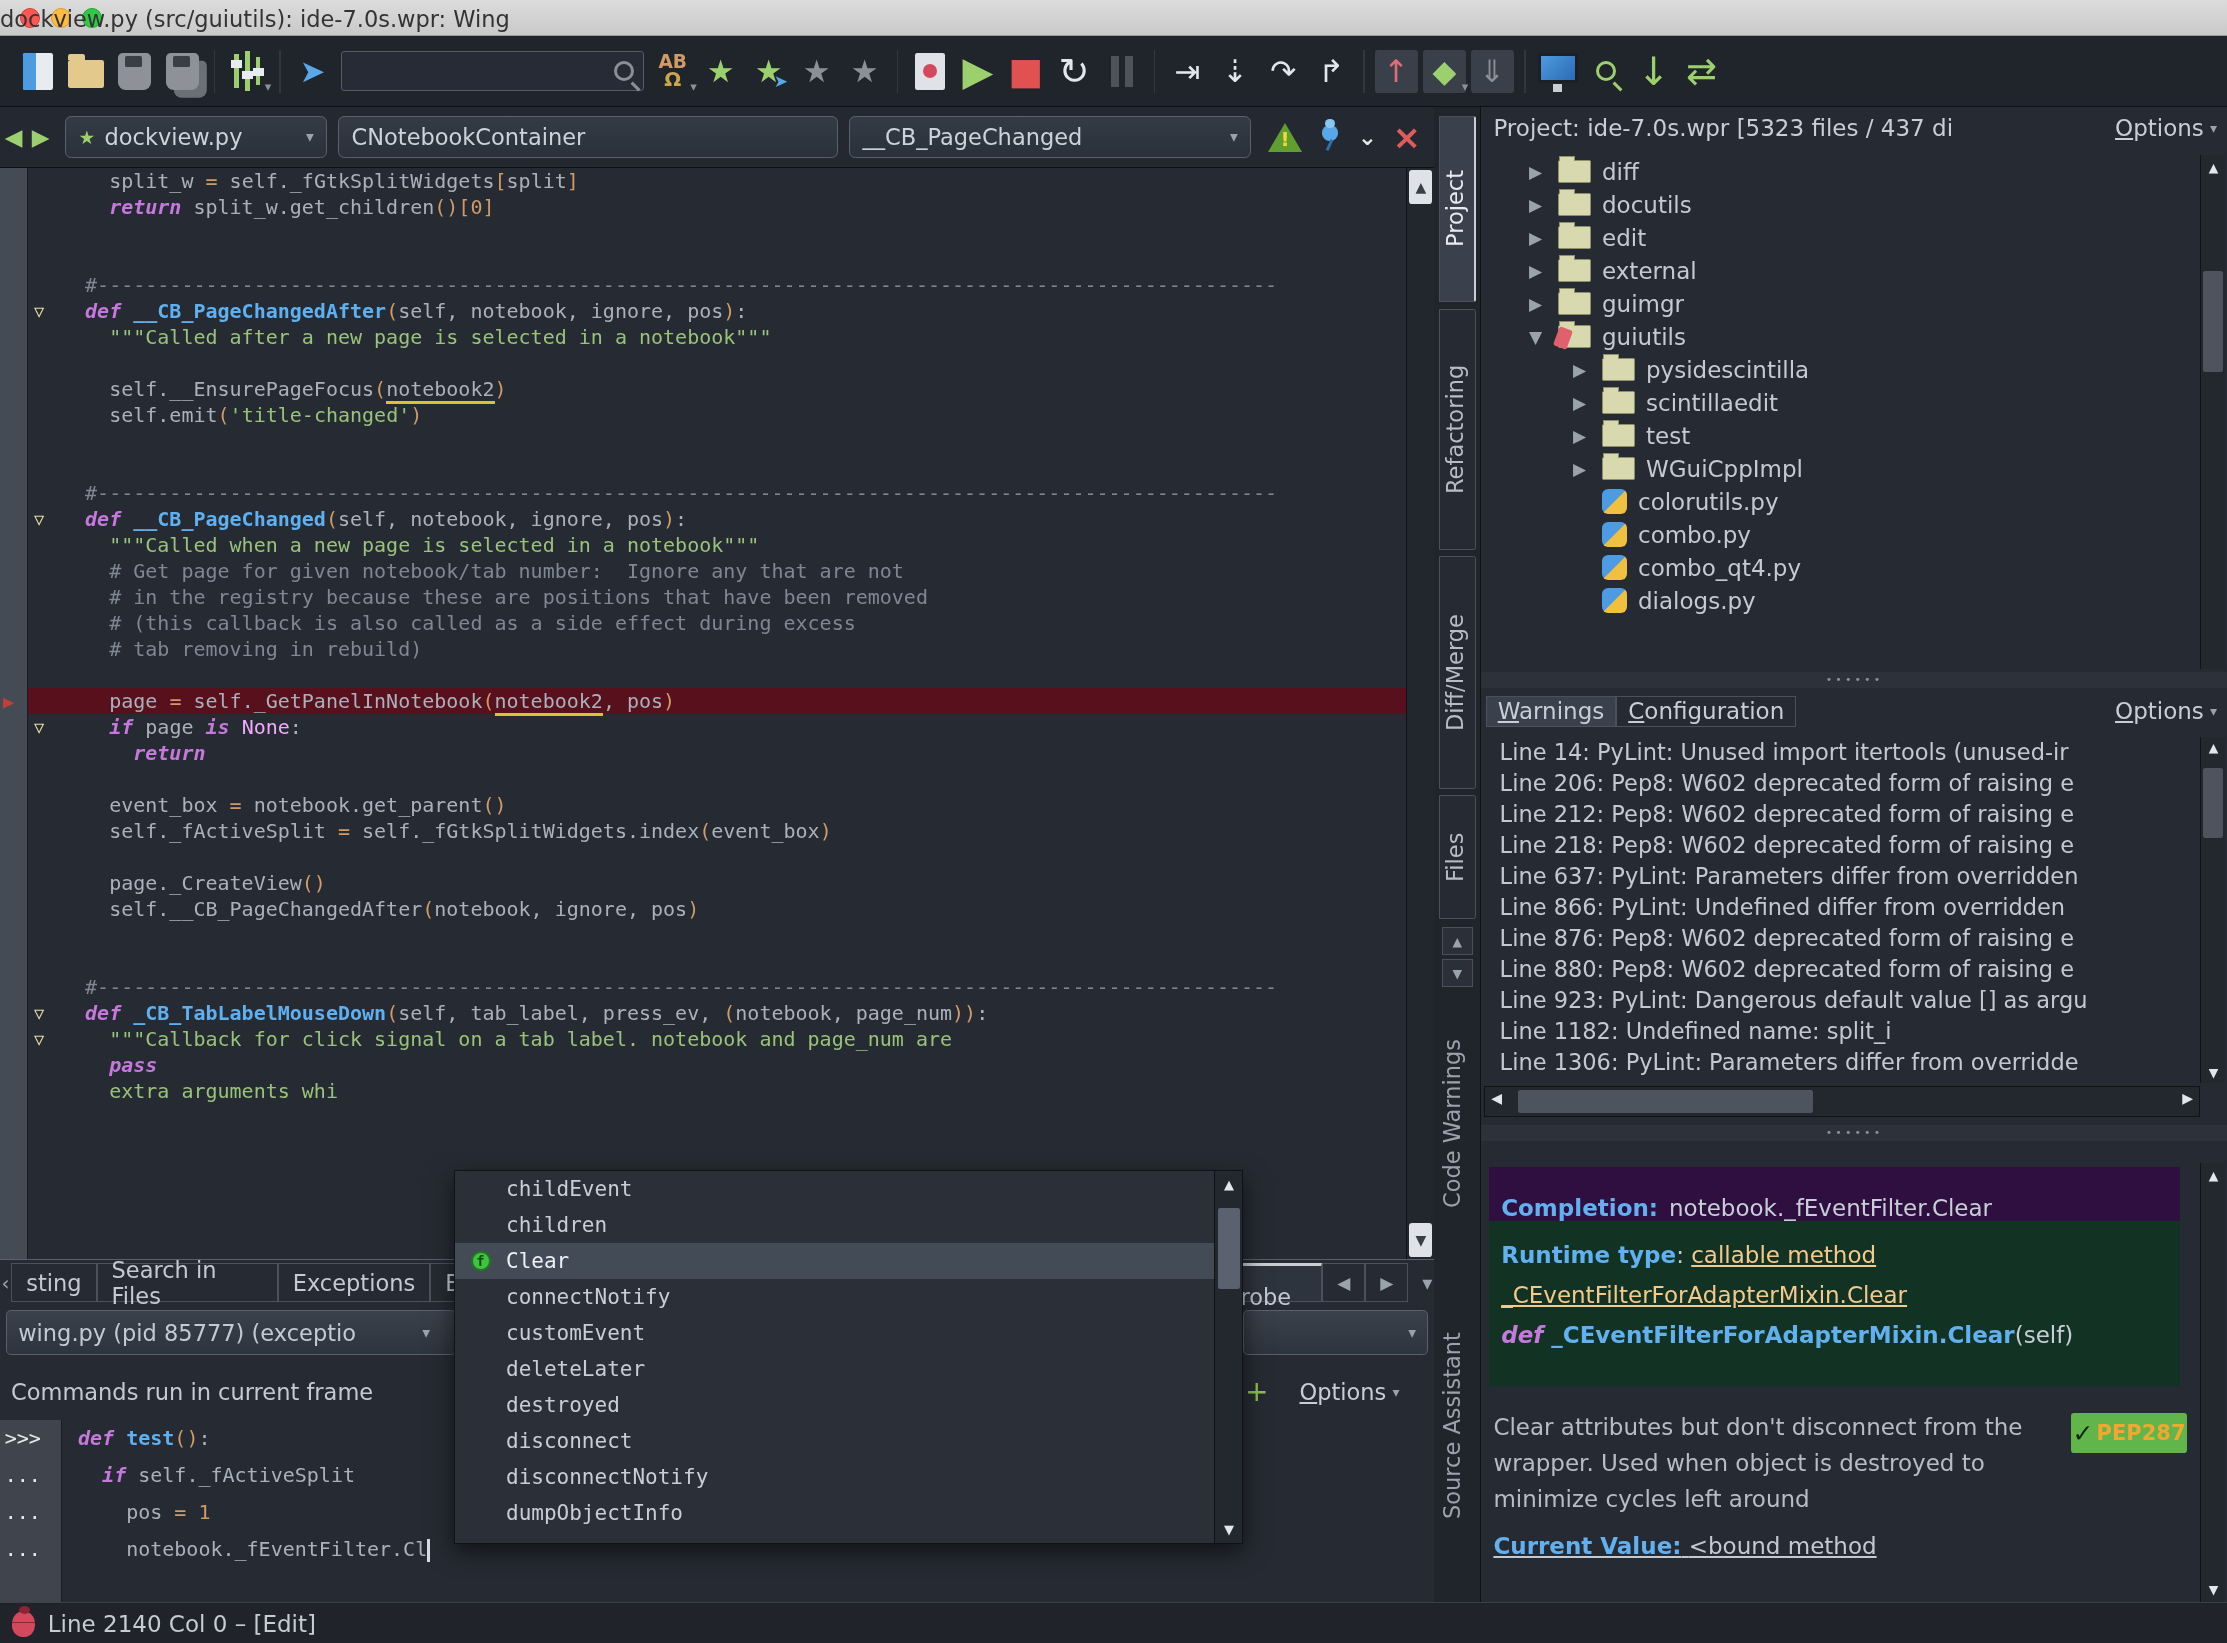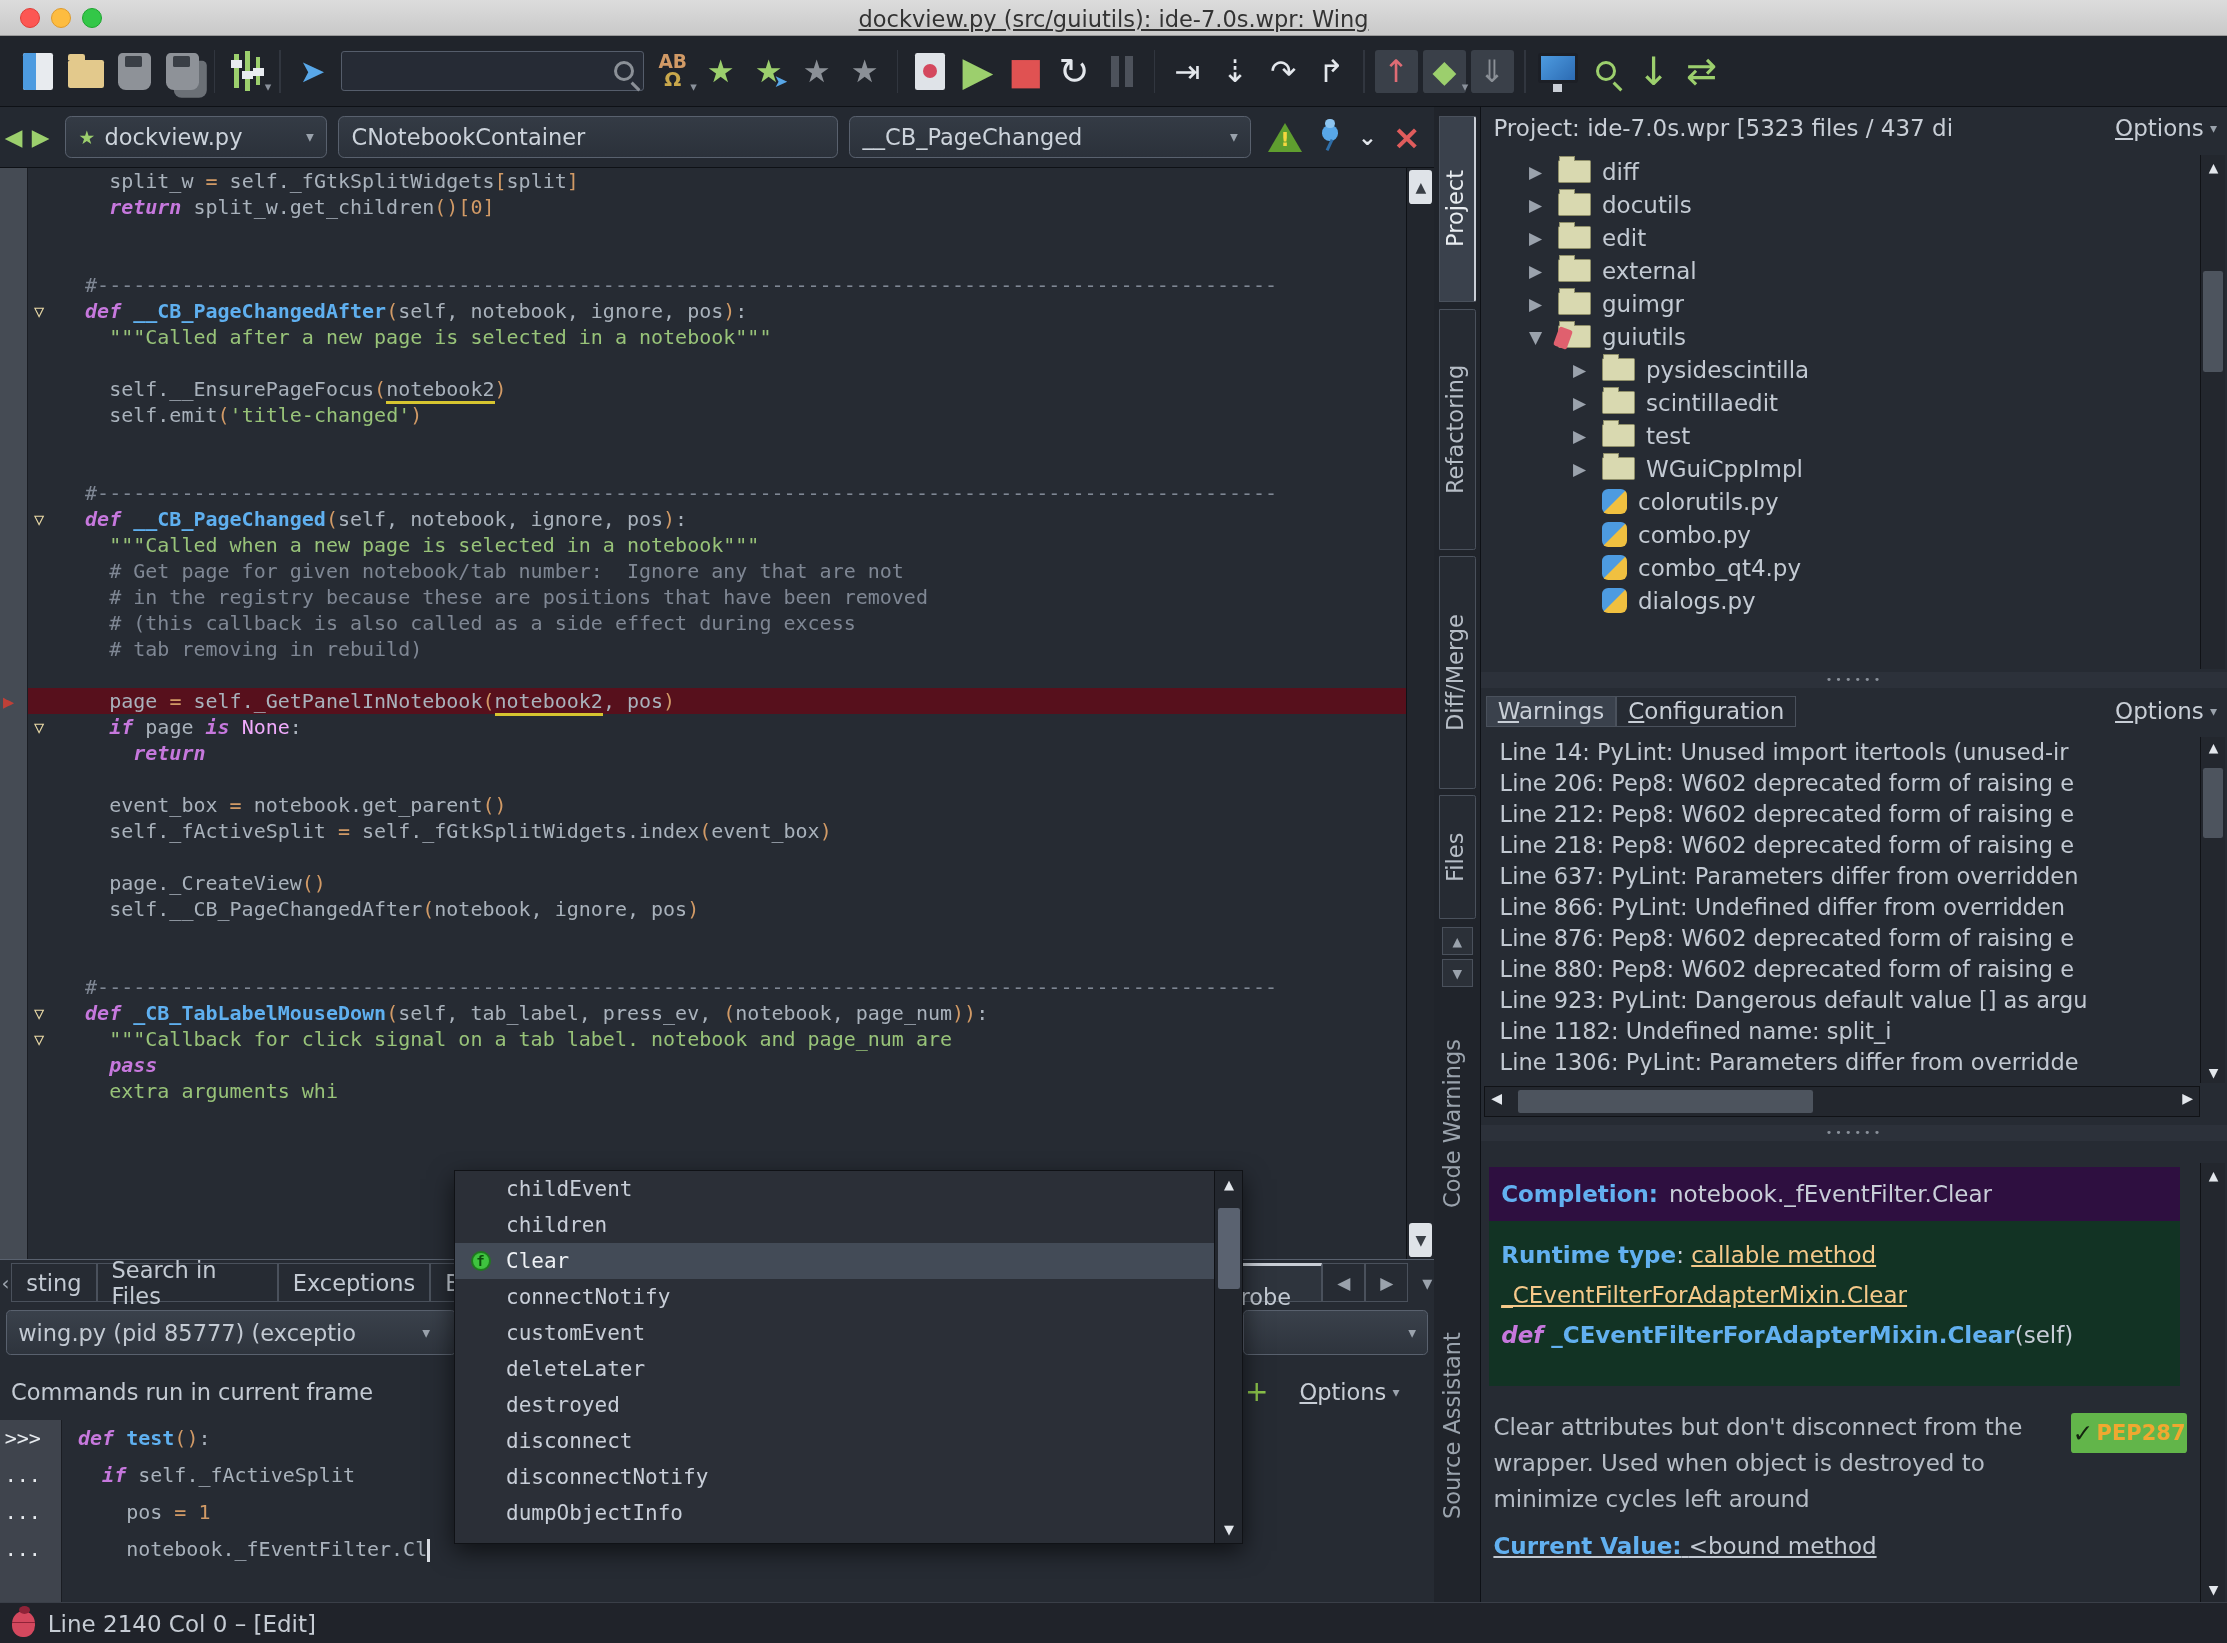--- a/index.html
+++ b/index.html
@@ -6,22 +6,22 @@
   html,body { width:2227px; height:1644px; overflow:hidden; background:#20242b;
               font-family:"DejaVu Sans", sans-serif; }
 
   
   #titlebar { position:absolute; left:0; top:0; width:2227px; height:36px;
     background:linear-gradient(#dcdcdc,#c9c9c9); border-bottom:0.8px solid #9a9a9a; }
   .tl { position:absolute; top:7.8px; width:20px; height:20px; border-radius:50%; }
   #tl-close{ left:20px; background:#fc5753; border:0.8px solid #df3e38;}
   #tl-min  { left:51px; background:#fdbc40; border:0.8px solid #de9b2d;}
   #tl-max  { left:82px; background:#33c748; border:0.8px solid #1da52f;}
-  #win-title { position:absolute; width:100%; text-align:center; top:6.2px;
-    font-size:22.5px; color:#333;text-decoration:underline; }
+  #win-title { position:absolute; width:100%; text-align:left; top:6.2px;
+    font-size:22.5px; color:#333; }
 
   
   #toolbar { position:absolute; left:0; top:36px; width:2227px; height:71px;
     background:#20242b; border-bottom:0.8px solid #0e1116; display:flex;
     align-items:center; padding-left:14px; }
   .tbi { width:48px; height:50px; display:flex; align-items:center; justify-content:center;
     font-size:31px; position:relative; flex:none; }
   .tbsep { width:1.6px; height:43px; background:#31363f; margin:0 7.8px; flex:none; }
   .caret { position:absolute; right:0px; bottom:1.6px; font-size:13px; color:#8a919b; }
   .g { color:#9ccf6d; } .gray { color:#8b9097; } .wht { color:#e3e7ec; }
@@ -176,21 +176,21 @@
   #warn-list { position:absolute; left:3.1px; top:47px; width:716px; height:346px; overflow:hidden;}
   .wrow { height:31px; line-height:31px; color:#c2c9d2; font-size:22.5px; white-space:nowrap; padding-left:15.5px;}
   #warn-hscroll { position:absolute; left:3.1px; top:397px; width:716px; height:31px;
      background:#23272e; border:0.8px solid #101216;}
   .hthumb { position:absolute; left:33px; top:3.1px; width:295px; height:23px; background:#4d545e; border-radius:2.3px;}
   .harrow { position:absolute; top:3.1px; color:#e3e7ec; font-size:14px; }
 
   
   #sa { position:absolute; left:0; top:1038px; width:747px; height:457px; }
   #sa-completion { position:absolute; left:7.8px; top:22px; width:691px; height:54px; background:#2e0f40;
-     color:#c8ced8; font-size:23px; display:flex; align-items:center; padding-left:12.4px; gap:11px;}
+     color:#c8ced8; font-size:23px; display:flex; align-items:flex-end; padding-left:12.4px; gap:11px;}
   #sa-runtime { position:absolute; left:7.8px; top:76px; width:691px; height:165px; background:#123324;
      color:#c8ced8; font-size:23px; padding:14px 0 0 12.4px; line-height:40px;}
   .lbl-blue { color:#62b0f0; font-weight:bold; }
   .sa-link { color:#f5c98a; text-decoration:underline; }
   #sa-desc { position:absolute; left:12.4px; top:264px; width:543px; color:#b6bdc6; font-size:23px; line-height:36px;}
   #pep-badge { position:absolute; left:590px; top:268px; width:116px; height:40px; background:#62b54a;
      border-radius:3.1px; display:flex; align-items:center; justify-content:center; gap:3.1px;
      font-size:21px; font-weight:bold; color:#f0a830; }
   #pep-badge .ck { color:#14240f; font-size:25px; }
   #sa-current { position:absolute; left:12.4px; top:388px; font-size:23px; color:#c2c9d2;text-decoration:underline; }

